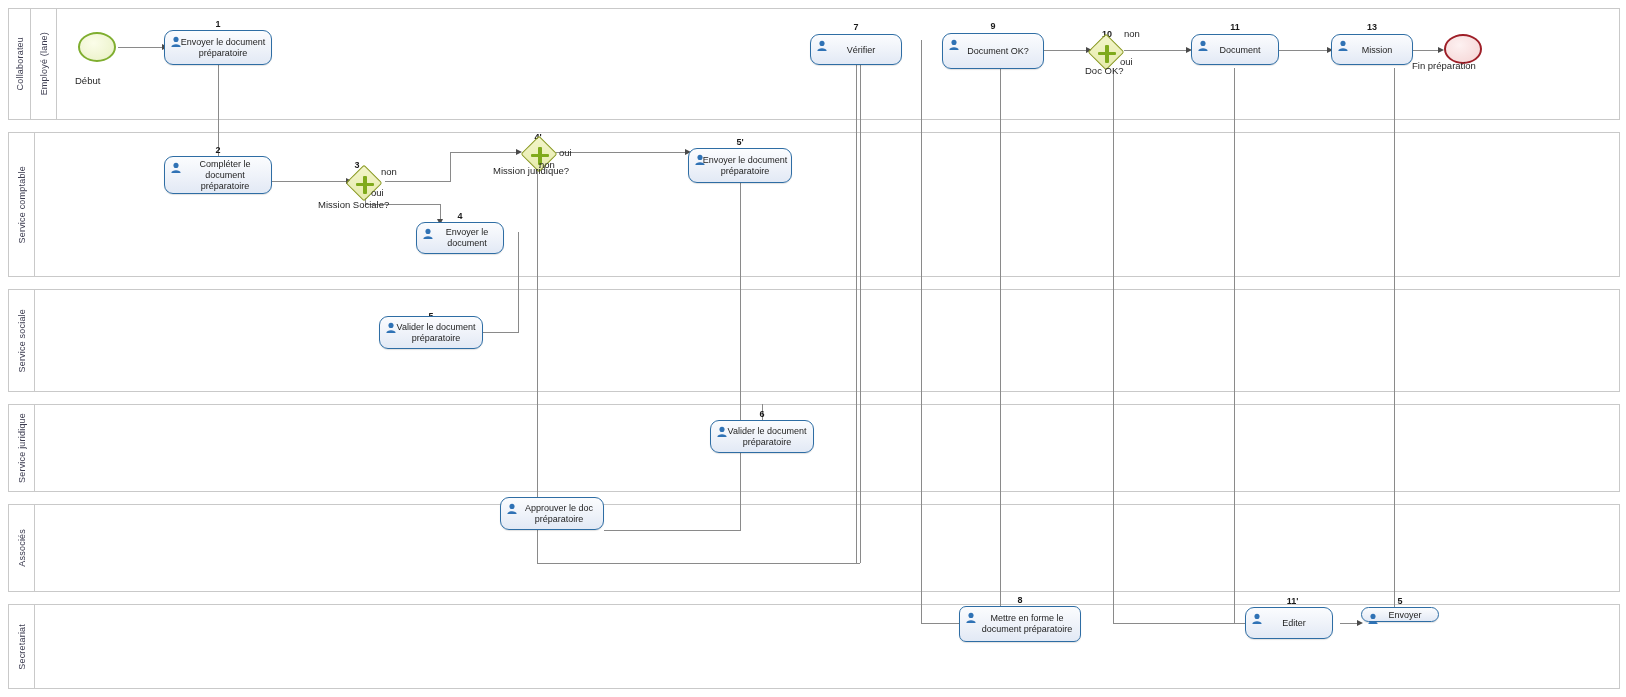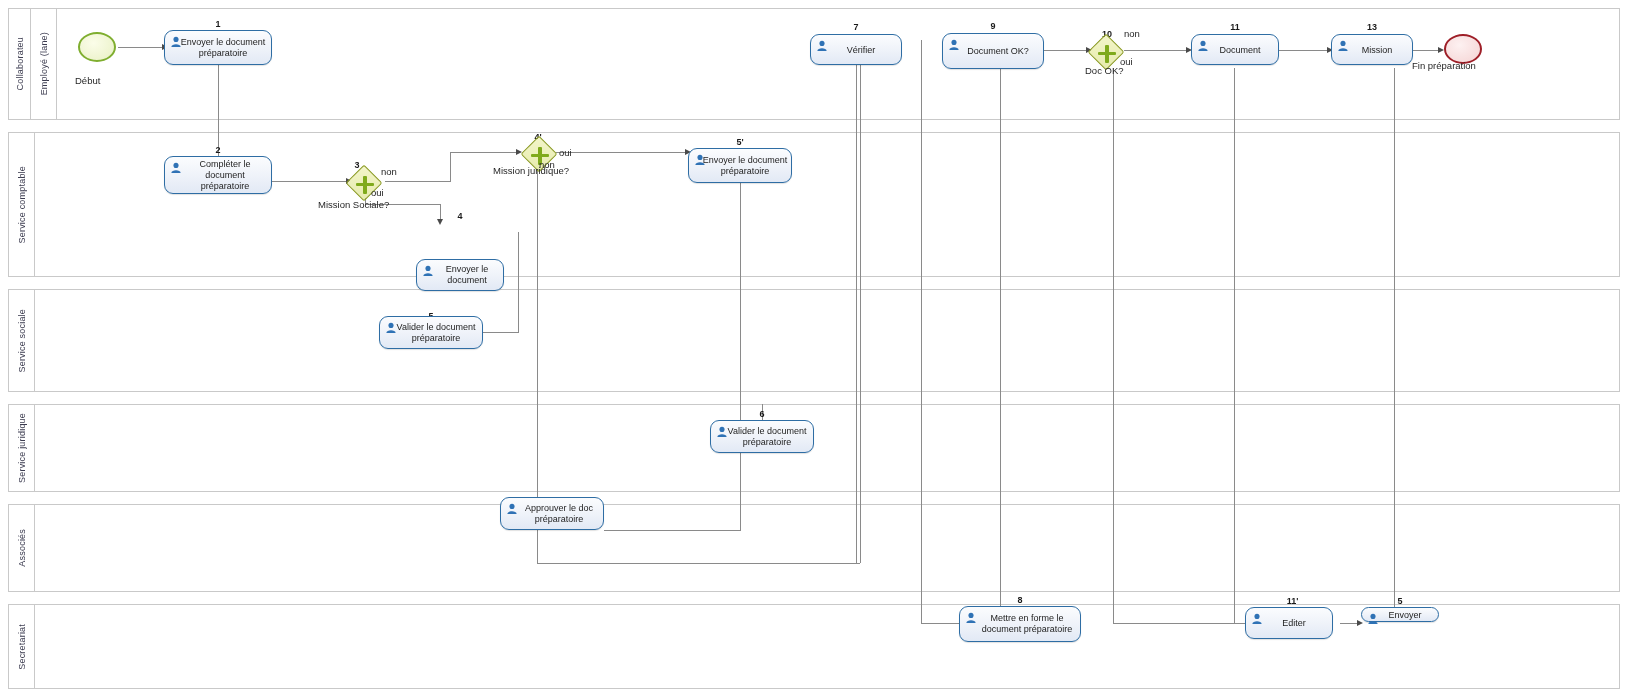--- a/index.html
+++ b/index.html
@@ -176,21 +176,21 @@
   <div class="num" style="left:186px;top:145px;width:64px;">2</div>
   <div class="task" style="left:164px;top:156px;width:108px;height:38px;">
     <svg class="usr" viewBox="0 0 14 13">
         <circle cx="7" cy="4" r="3" fill="#2f72b5"></circle>
         <path d="M1.5 13 C1.5 8.6 12.5 8.6 12.5 13 Z" fill="#2f72b5"></path>
       </svg>
     <div class="tlabel lead">Compléter le document préparatoire</div>
   </div>
 
   <div class="num" style="left:416px;top:211px;width:88px;">4</div>
-  <div class="task" style="left:416px;top:222px;width:88px;height:32px;margin-top:37px;">
+  <div class="task" style="left:416px;top:222px;width:88px;height:32px;">
     <svg class="usr" viewBox="0 0 14 13">
         <circle cx="7" cy="4" r="3" fill="#2f72b5"></circle>
         <path d="M1.5 13 C1.5 8.6 12.5 8.6 12.5 13 Z" fill="#2f72b5"></path>
       </svg>
     <div class="tlabel lead">Envoyer le document</div>
   </div>
 
   <div class="num" style="left:688px;top:137px;width:104px;">5'</div>
   <div class="task" style="left:688px;top:148px;width:104px;height:35px;">
     <svg class="usr" viewBox="0 0 14 13">
@@ -230,21 +230,21 @@
   <div class="num" style="left:810px;top:22px;width:92px;">7</div>
   <div class="task" style="left:810px;top:34px;width:92px;height:31px;">
     <svg class="usr" viewBox="0 0 14 13">
         <circle cx="7" cy="4" r="3" fill="#2f72b5"></circle>
         <path d="M1.5 13 C1.5 8.6 12.5 8.6 12.5 13 Z" fill="#2f72b5"></path>
       </svg>
     <div class="tlabel">Vérifier</div>
   </div>
 
   <div class="num" style="left:959px;top:595px;width:122px;">8</div>
-  <div class="task" style="left:959px;top:606px;width:122px;height:36px;">
+  <div class="task" style="left:959px;top:606px;width:122px;height:36px;border-radius:7px;">
     <svg class="usr" viewBox="0 0 14 13">
         <circle cx="7" cy="4" r="3" fill="#2f72b5"></circle>
         <path d="M1.5 13 C1.5 8.6 12.5 8.6 12.5 13 Z" fill="#2f72b5"></path>
       </svg>
     <div class="tlabel lead">Mettre en forme le document préparatoire</div>
   </div>
 
   <div class="num" style="left:942px;top:21px;width:102px;">9</div>
   <div class="task" style="left:942px;top:33px;width:102px;height:36px;">
     <svg class="usr" viewBox="0 0 14 13">

